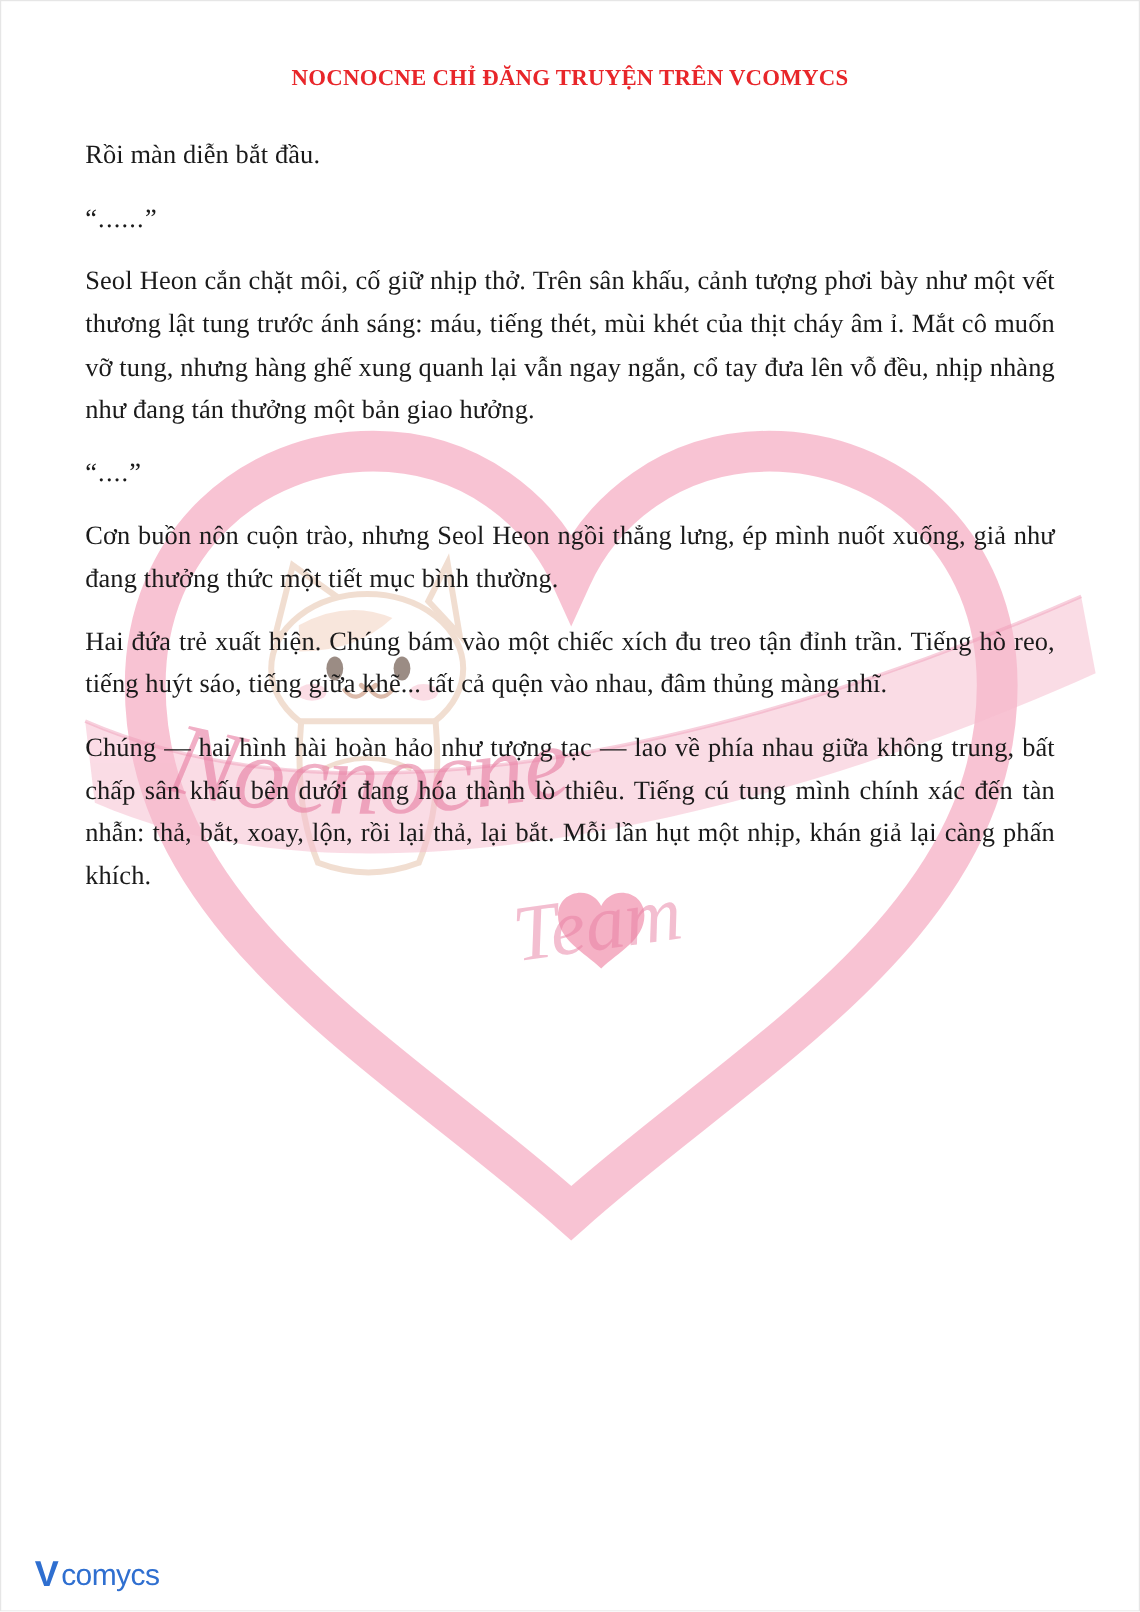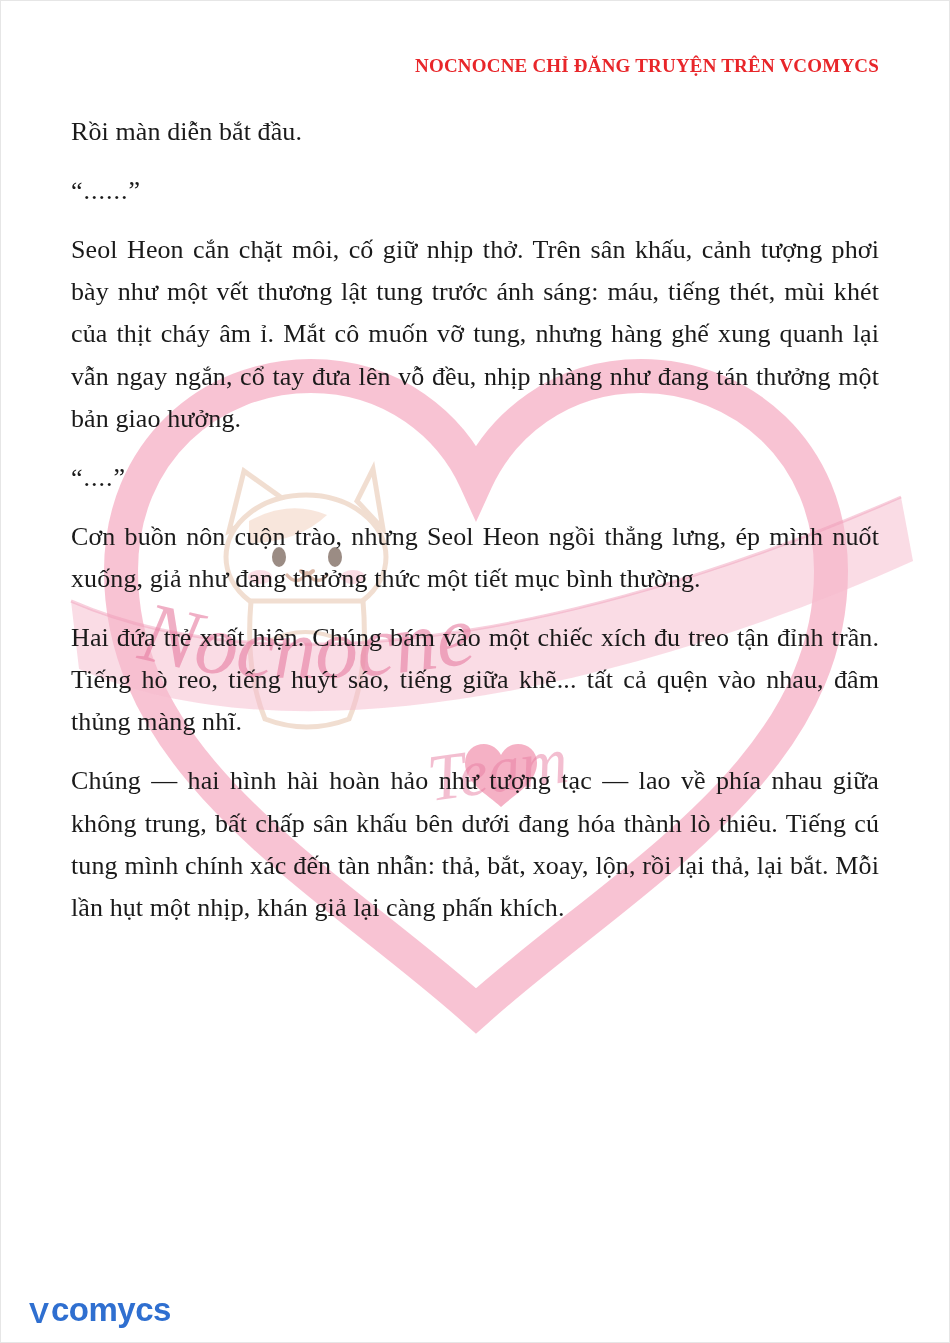--- a/index.html
+++ b/index.html
@@ -40,27 +40,27 @@
     z-index: 2;
     padding: 46px 70px 0 70px;
     box-sizing: border-box;
   }
 
   .header-note {
     color: #e8262a;
     font-weight: bold;
     font-size: 19px;
     letter-spacing: 0.2px;
-    text-align: right;
+    text-align: center;
     margin: 8px 0 34px 0;
     font-family: "Liberation Serif", serif;
   }
 
   p.para {
-    font-size: 26px;
+    font-size: 22px;
     line-height: 1.62;
     color: #1a1a1a;
     margin: 0 0 17px 0;
     text-align: justify;
     text-justify: inter-word;
     letter-spacing: 0.1px;
   }
 
   p.para.quote {
     letter-spacing: 1px;
@@ -78,22 +78,22 @@
   }
   .logo-v {
     color: #2f6fd0;
     font-size: 30px;
     font-weight: bold;
     font-family: "Liberation Sans", sans-serif;
     line-height: 0.9;
   }
   .logo-text {
     color: #2f6fd0;
-    font-size: 33px;
-    font-weight: bold;
+    font-size: 25px;
+    font-weight: normal;
     font-family: "Liberation Sans", sans-serif;
     letter-spacing: -0.5px;
     line-height: 1;
   }
 </style>
 </head>
 <body>
 
 <div class="page">
 

